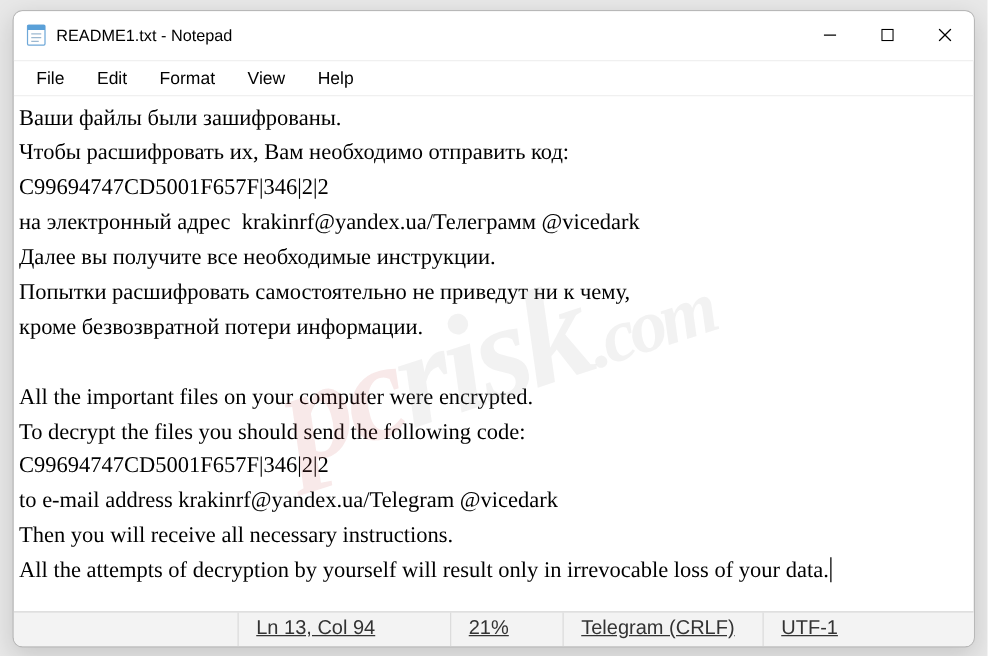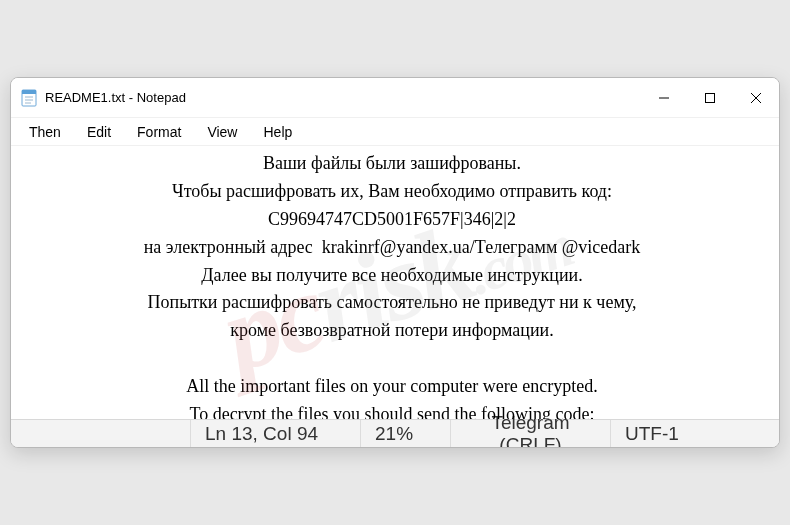--- a/index.html
+++ b/index.html
@@ -7,30 +7,29 @@
   width: 790px;
   height: 525px;
   background: #e8e8e8;
   font-family: "Segoe UI", Arial, sans-serif;
   display: flex;
   align-items: center;
   justify-content: center;
 }
 .window {
   width: 770px;
-  height: 371px;
+  height: 510px;
   background: #fff;
   border: 1px solid #b8b8b8;
   border-radius: 8px;
   box-shadow: 0 6px 20px rgba(0,0,0,0.15);
   display: flex;
   flex-direction: column;
   overflow: hidden;
   position: relative;
-  text-align: center;
 }
 .titlebar {
   height: 40px;
   display: flex;
   align-items: center;
   padding: 0 0 0 10px;
   background: #fff;
   border-bottom: 1px solid #f0f0f0;
 }
 .titlebar .icon {
@@ -88,22 +87,23 @@
   background: #000;
   vertical-align: text-bottom;
   margin-left: 1px;
 }
 .statusbar {
   height: 28px;
   border-top: 1px solid #d8d8d8;
   background: #f3f3f3;
   display: flex;
   align-items: stretch;
-  font-size: 19px;
+  font-size: 16px;
   color: #333;
+  text-decoration: underline;
 }
 .statusbar .cell {
   padding: 0 14px;
   display: flex;
   align-items: center;
   border-right: 1px solid #dcdcdc;
 }
 .statusbar .cell:last-child { border-right: none; }
 .statusbar .lead { flex: 0 0 180px; }
 .statusbar .lncol { flex: 0 0 170px; }
@@ -154,21 +154,21 @@
     </div>
     <div class="winbtn close">
       <svg width="10" height="10" viewBox="0 0 10 10">
           <line x1="0" y1="0" x2="10" y2="10" stroke="currentColor" stroke-width="1"></line>
           <line x1="10" y1="0" x2="0" y2="10" stroke="currentColor" stroke-width="1"></line>
         </svg>
     </div>
   </div>
 
   <div class="menubar">
-    <span class="menuitem">Then</span>
+    <span class="menuitem">File</span>
     <span class="menuitem">Edit</span>
     <span class="menuitem">Format</span>
     <span class="menuitem">View</span>
     <span class="menuitem">Help</span>
   </div>
 
   <div class="content"><span>Ваши файлы были зашифрованы.
 Чтобы расшифровать их, Вам необходимо отправить код:
 C99694747CD5001F657F|346|2|2
 на электронный адрес  krakinrf@yandex.ua/Телеграмм @vicedark

